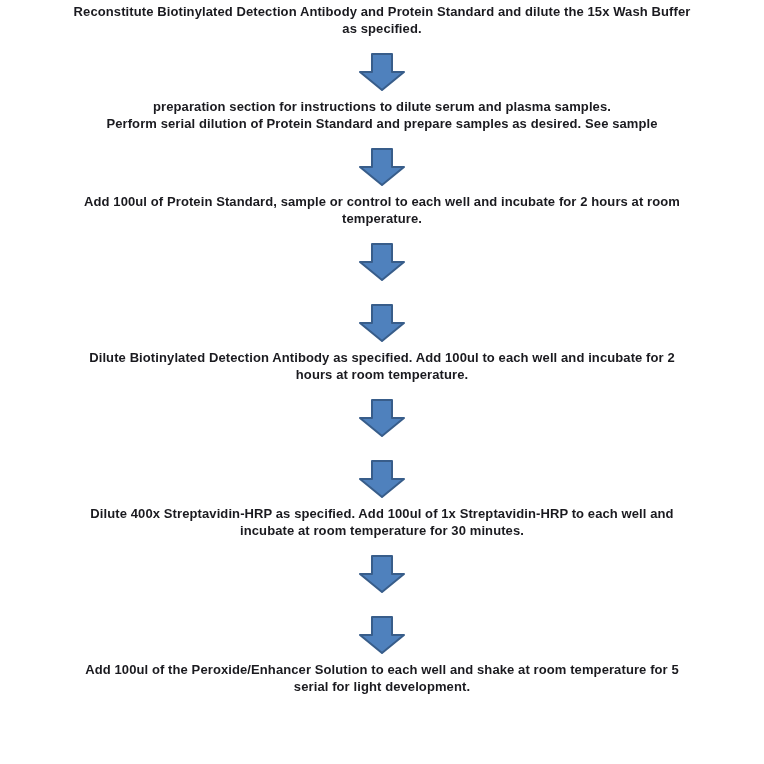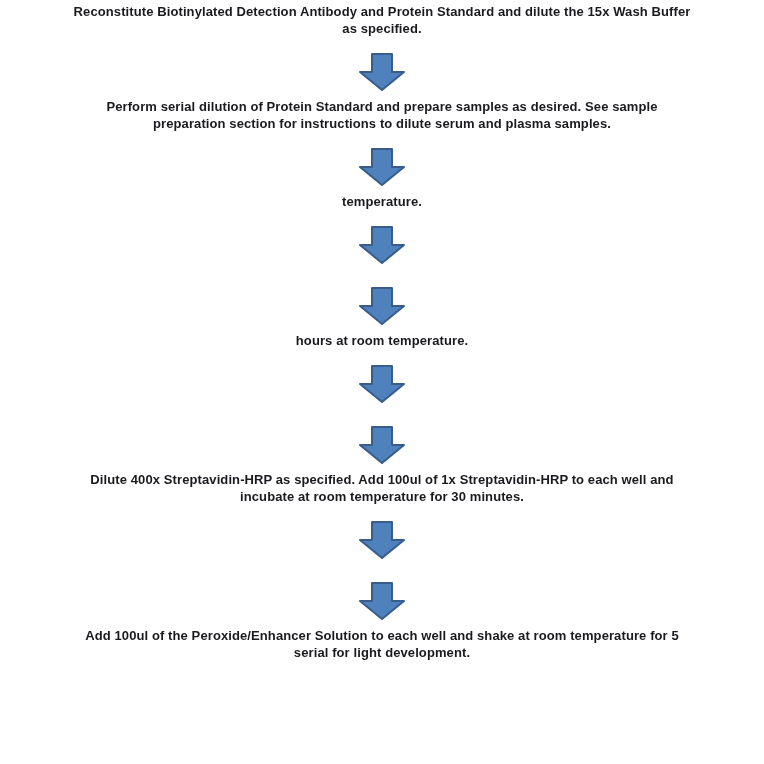--- a/index.html
+++ b/index.html
@@ -47,42 +47,44 @@
   <div class="step">
     <span class="line">Reconstitute Biotinylated Detection Antibody and Protein Standard and dilute the 15x Wash Buffer</span>
     <span class="line">as specified.</span>
   </div>
 
   <svg class="arrow" width="46" height="38" viewBox="0 0 46 38">
     <path d="M 13 1 L 33 1 L 33 19 L 45 19 L 23 37 L 1 19 L 13 19 Z" stroke-width="2" stroke-linejoin="round" fill="#4F81BD" stroke="#385D8A"></path>
   </svg>
 
   <div class="step">
+    <span class="line">preparation section for instructions to dilute serum and plasma samples.</span>
     <span class="line">Perform serial dilution of Protein Standard and prepare samples as desired. See sample</span>
-    <span class="line">preparation section for instructions to dilute serum and plasma samples.</span>
   </div>
 
   <svg class="arrow" width="46" height="38" viewBox="0 0 46 38">
     <path d="M 13 1 L 33 1 L 33 19 L 45 19 L 23 37 L 1 19 L 13 19 Z" stroke-width="2" stroke-linejoin="round" fill="#4F81BD" stroke="#385D8A"></path>
   </svg>
 
   <div class="step">
+    <span class="line">Add 100ul of Protein Standard, sample or control to each well and incubate for 2 hours at room</span>
     <span class="line">temperature.</span>
   </div>
 
   <svg class="arrow" width="46" height="38" viewBox="0 0 46 38">
     <path d="M 13 1 L 33 1 L 33 19 L 45 19 L 23 37 L 1 19 L 13 19 Z" stroke-width="2" stroke-linejoin="round" fill="#4F81BD" stroke="#385D8A"></path>
   </svg>
 
 
   <svg class="arrow" width="46" height="38" viewBox="0 0 46 38">
     <path d="M 13 1 L 33 1 L 33 19 L 45 19 L 23 37 L 1 19 L 13 19 Z" stroke-width="2" stroke-linejoin="round" fill="#4F81BD" stroke="#385D8A"></path>
   </svg>
 
   <div class="step">
+    <span class="line">Dilute Biotinylated Detection Antibody as specified. Add 100ul to each well and incubate for 2</span>
     <span class="line">hours at room temperature.</span>
   </div>
 
   <svg class="arrow" width="46" height="38" viewBox="0 0 46 38">
     <path d="M 13 1 L 33 1 L 33 19 L 45 19 L 23 37 L 1 19 L 13 19 Z" stroke-width="2" stroke-linejoin="round" fill="#4F81BD" stroke="#385D8A"></path>
   </svg>
 
 
   <svg class="arrow" width="46" height="38" viewBox="0 0 46 38">
     <path d="M 13 1 L 33 1 L 33 19 L 45 19 L 23 37 L 1 19 L 13 19 Z" stroke-width="2" stroke-linejoin="round" fill="#4F81BD" stroke="#385D8A"></path>

